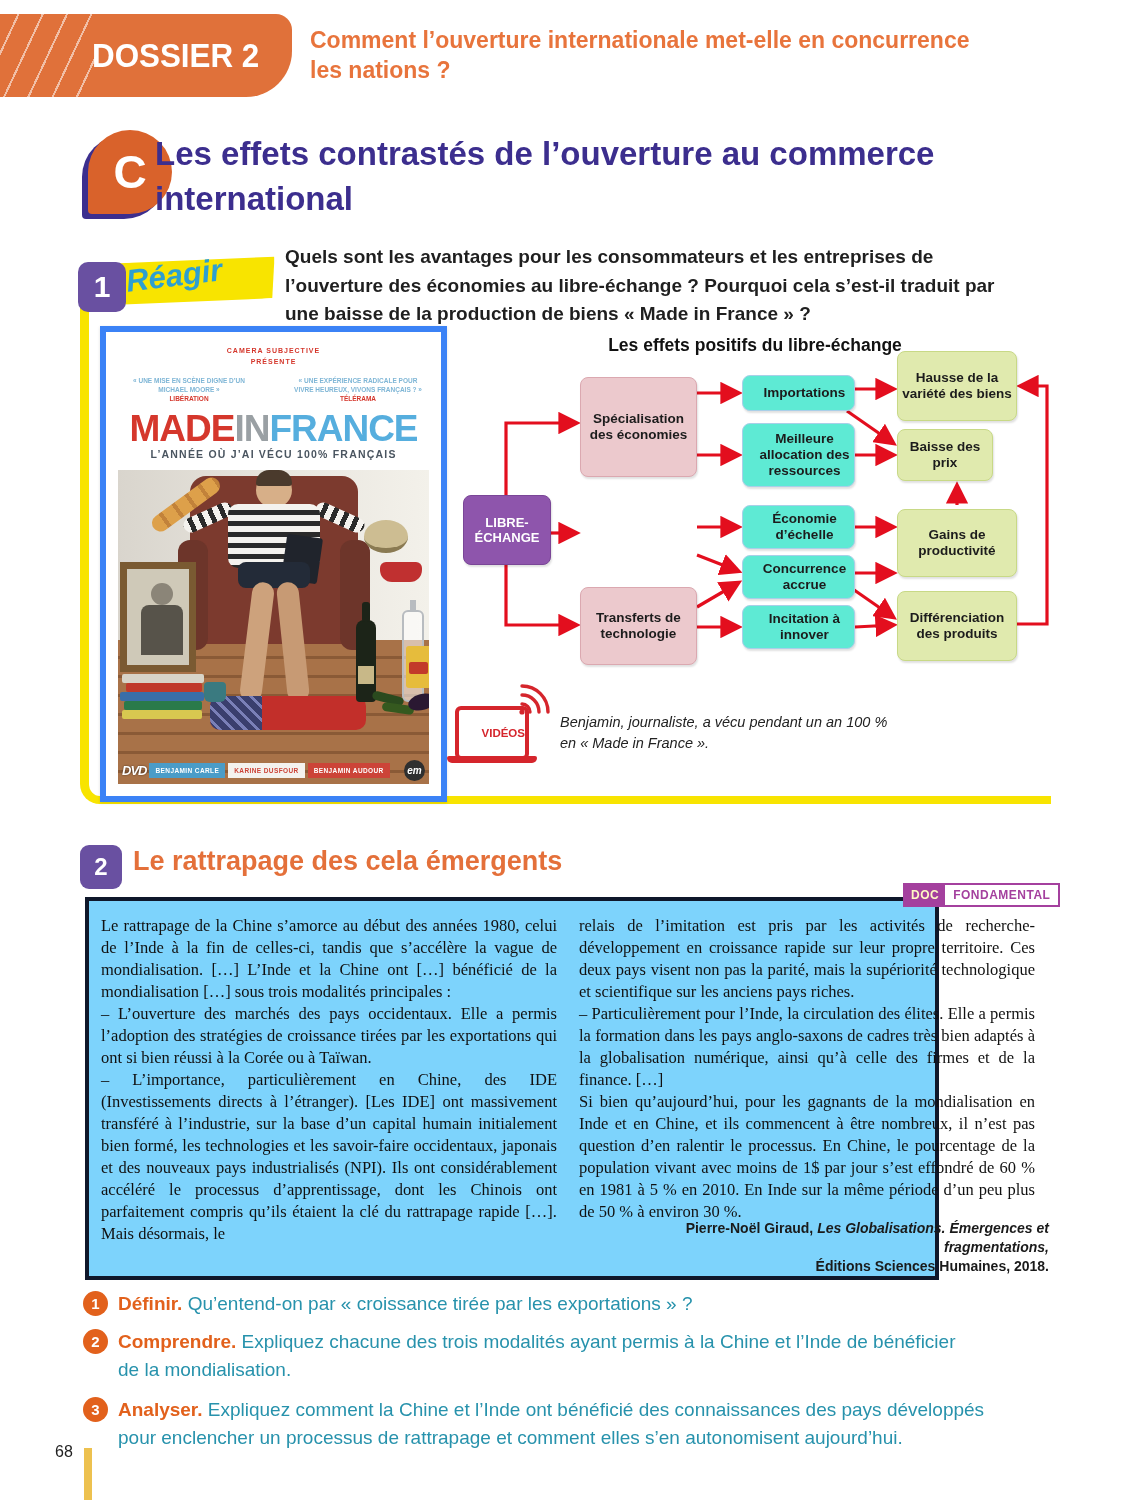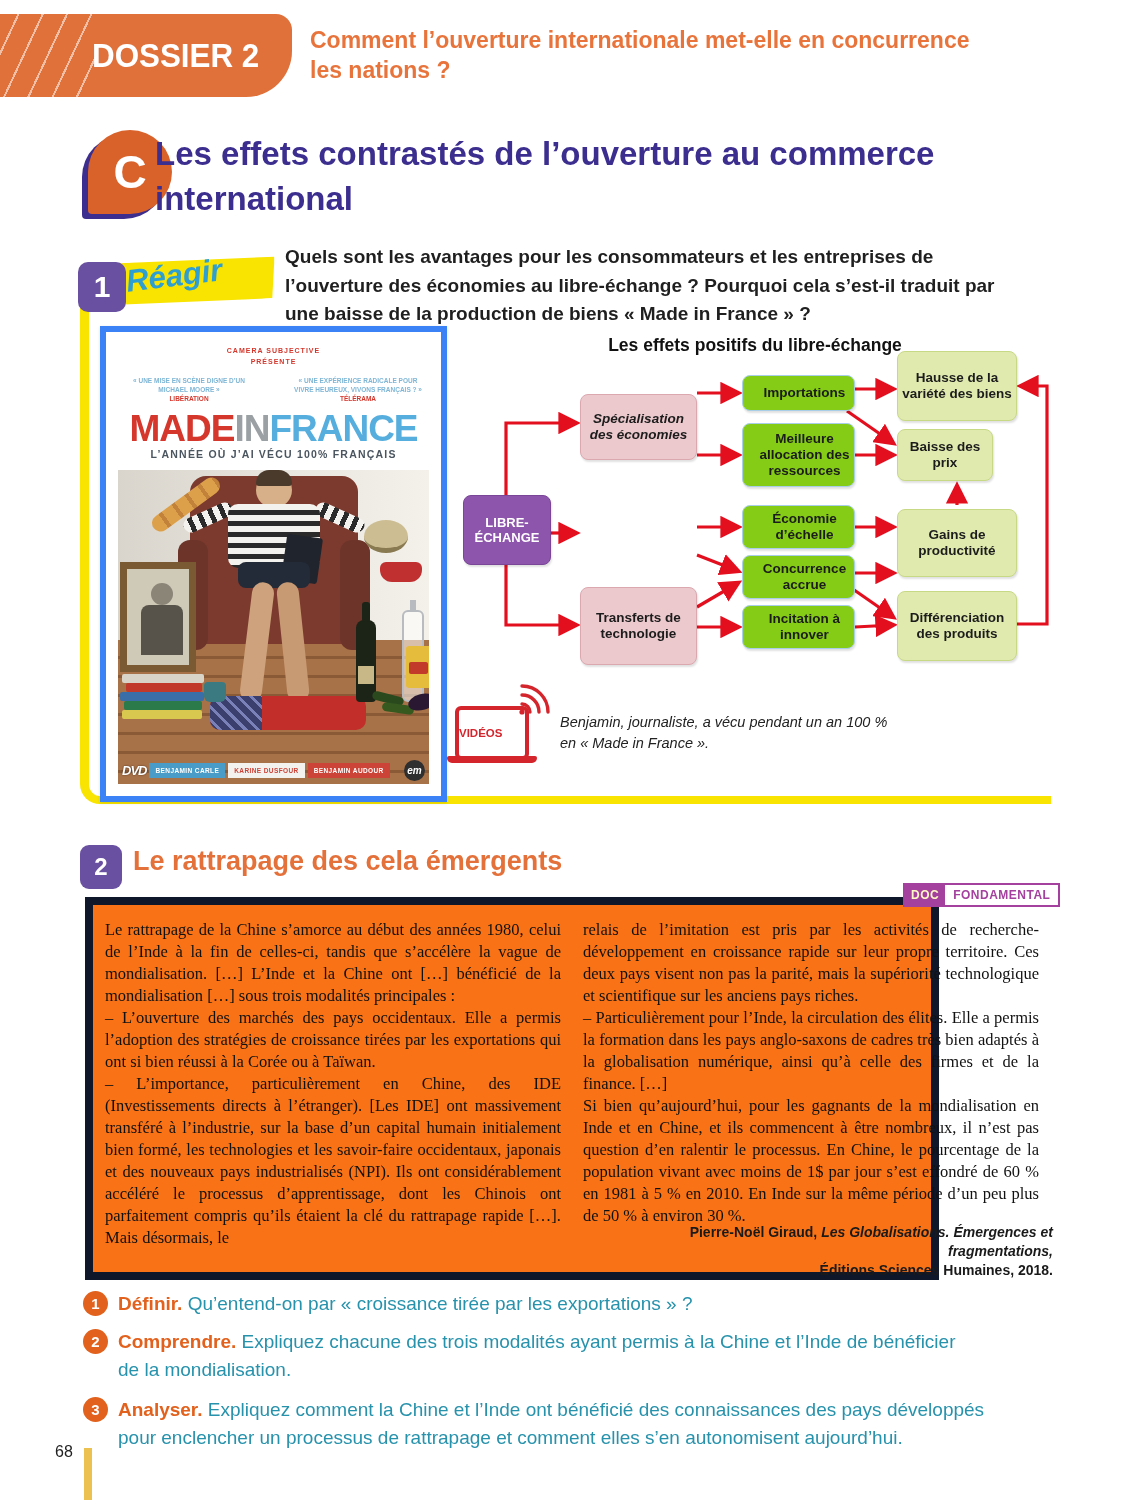--- a/index.html
+++ b/index.html
@@ -104,35 +104,35 @@
         align-items:center;justify-content:center;font-size:10px;font-weight:bold;font-style:italic;text-align:center;}
 
   
   .diagram{left:455px;top:333px;width:670px;height:360px;}
   .dg-title{position:absolute;left:110px;top:2px;width:380px;text-align:center;color:#111;
         font-size:17.5px;font-weight:bold;}
   .dg-box{position:absolute;display:flex;align-items:center;justify-content:center;text-align:center;
         border-radius:8px;font-size:13.5px;font-weight:bold;line-height:1.18;color:#1c1c1c;
         padding:4px;box-sizing:border-box;border:1px solid;box-shadow:1px 2px 2px rgba(0,0,0,.12);}
   .dg-pink{background:#ecc9cd;border-color:#dba8b0;}
-  .dg-blue{background:#84cc16;border-color:#a9cfe8;padding-left:16px;}
+  .dg-blue{background:#5eead4;border-color:#a9cfe8;padding-left:16px;}
   .dg-green{background:#e0eaae;border-color:#c8d986;}
   .dg-root{background:#8e55ac;border-color:#7a4697;color:#fff;font-size:13px;}
 
   
   .laptop{left:455px;top:706px;width:66px;height:46px;border:4px solid #d5252c;border-radius:6px;
-        display:flex;align-items:center;justify-content:flex-start;color:#d5252c;font-weight:bold;font-size:11.5px;
+        display:flex;align-items:center;justify-content:flex-end;color:#d5252c;font-weight:bold;font-size:11.5px;
         background:#fff;}
   .laptop-base{left:447px;top:756px;width:90px;height:7px;background:#d5252c;border-radius:2px 2px 5px 5px;}
   .video-caption{left:560px;top:712px;width:330px;font-style:italic;font-size:14.5px;color:#222;line-height:1.45;}
 
   
   .badge2{left:80px;top:845px;width:42px;height:44px;font-size:24px;border-radius:9px;}
   .doc-title{left:133px;top:846px;color:#e4703a;font-size:27px;font-weight:bold;}
-  .doc-frame{left:85px;top:897px;width:854px;height:383px;border:8px solid #0f172a;background:#f97316;box-sizing:border-box;}
+  .doc-frame{left:85px;top:897px;width:854px;height:383px;border:4px solid #0f172a;background:#7dd3fc;box-sizing:border-box;}
   .doc-badge{left:903px;top:883px;display:flex;border:2px solid #a4409e;background:#fff;}
   .doc-badge .b1{background:#a4409e;color:#fef9c3;font-size:12px;font-weight:bold;padding:3px 6px;letter-spacing:.5px;}
   .doc-badge .b2{color:#a4409e;font-size:12px;font-weight:bold;padding:3px 8px;letter-spacing:.5px;}
   .doc-col{position:absolute;top:14px;width:456px;font-family:"Liberation Serif",serif;font-size:16.5px;
         line-height:22px;text-align:justify;color:#111;}
   .doc-col p{margin:0;}
   .col-left{left:12px;}
   .col-right{left:490px;}
   .doc-source{position:absolute;left:490px;top:318px;width:470px;text-align:right;
         font-size:14px;font-weight:bold;color:#1a1a1a;line-height:1.35;}
@@ -257,21 +257,21 @@
         <path d="M400,240 L438,240" marker-end="url(#ah)"></path>
         <path d="M392,252 L438,284" marker-end="url(#ah)"></path>
         <path d="M400,294 L438,292" marker-end="url(#ah)"></path>
         <path d="M502,172 L502,153" marker-end="url(#ah)"></path>
         <path d="M561,291 L592,291 L592,53 L566,53" marker-end="url(#ah)"></path>
       </g>
     </svg>
 
     <div class="dg-box dg-root" style="left:8px;top:162px;width:88px;height:70px;">LIBRE-ÉCHANGE</div>
 
-    <div class="dg-box dg-pink" style="left:125px;top:61px;width:117px;height:66px;font-style:italic;">Spécialisation des économies</div>
+    <div class="dg-box dg-pink" style="left:125px;top:44px;width:117px;height:100px;">Spécialisation des économies</div>
     <div class="dg-box dg-pink" style="left:125px;top:254px;width:117px;height:78px;">Transferts de technologie</div>
 
     <div class="dg-box dg-blue" style="left:287px;top:42px;width:113px;height:36px;">Importations</div>
     <div class="dg-box dg-blue" style="left:287px;top:90px;width:113px;height:64px;">Meilleure allocation des ressources</div>
     <div class="dg-box dg-blue" style="left:287px;top:172px;width:113px;height:44px;">Économie d’échelle</div>
     <div class="dg-box dg-blue" style="left:287px;top:222px;width:113px;height:44px;">Concurrence accrue</div>
     <div class="dg-box dg-blue" style="left:287px;top:272px;width:113px;height:44px;">Incitation à innover</div>
 
     <div class="dg-box dg-green" style="left:442px;top:18px;width:120px;height:70px;">Hausse de la variété des biens</div>
     <div class="dg-box dg-green" style="left:442px;top:96px;width:96px;height:52px;">Baisse des prix</div>

